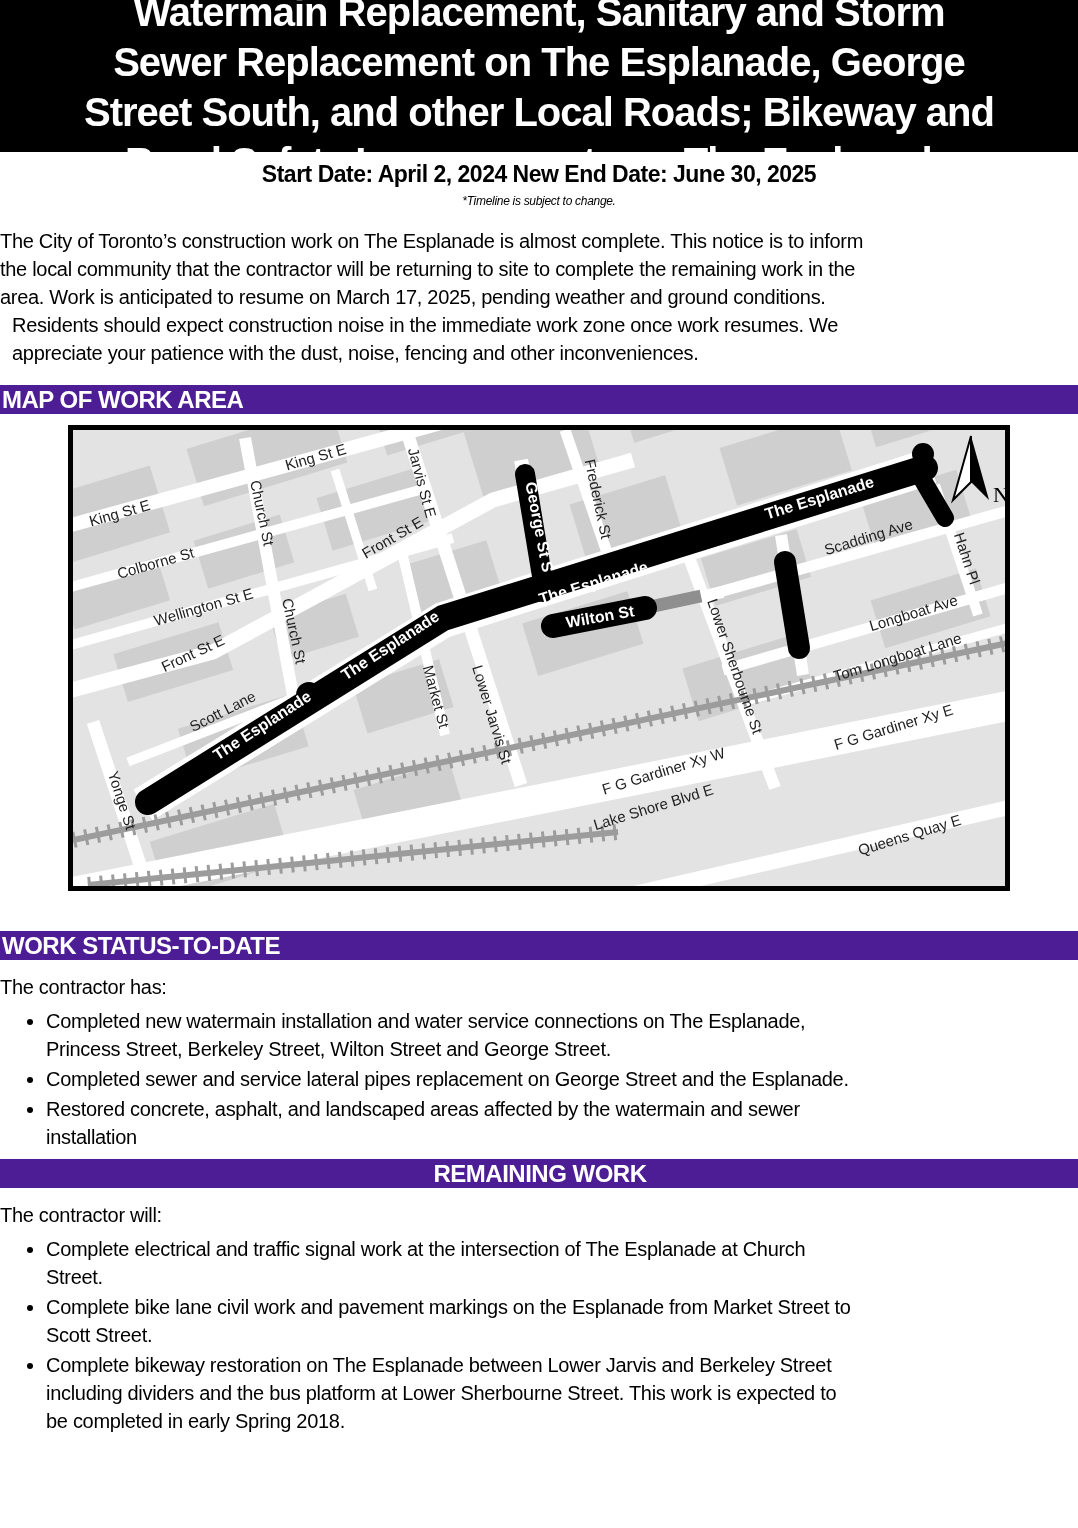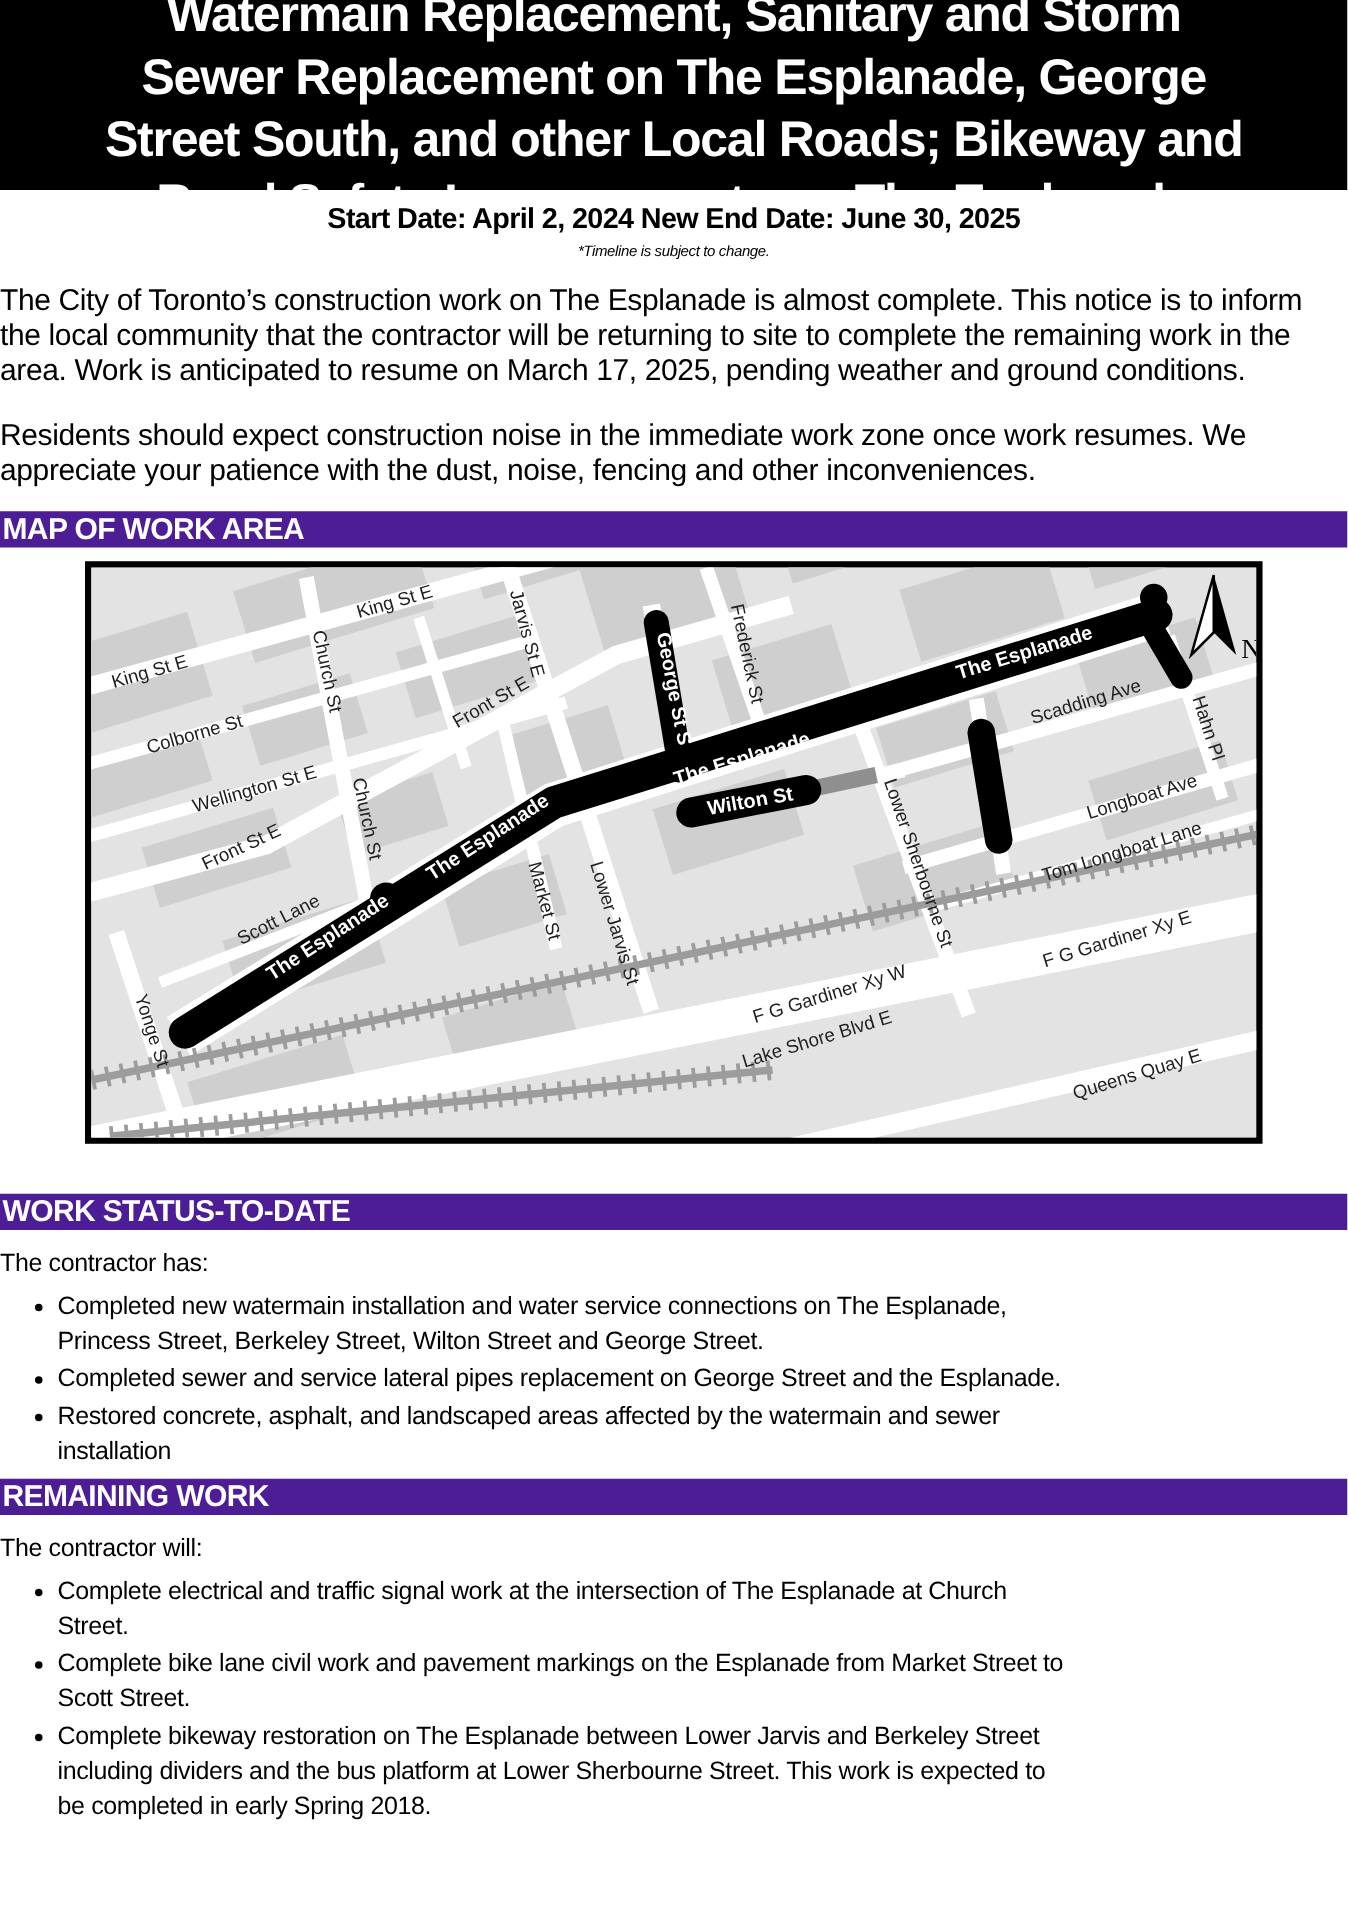--- a/index.html
+++ b/index.html
@@ -3,29 +3,29 @@
 <meta charset="utf-8">
 <style>
   html,body{margin:0;padding:0;background:#fff;color:#000;}
   body{width:1078px;height:1528px;overflow:hidden;font-family:"Liberation Sans",sans-serif;letter-spacing:-0.3px;}
   .banner{background:#000;height:152px;overflow:hidden;}
   .banner h1{margin:-13px 0 0 0;color:#fff;font-size:40px;line-height:50px;font-weight:bold;
              text-align:center;white-space:pre-line;letter-spacing:-1px;}
   .contract{ text-align:center;margin-top:8px;}
   .contract .bold-line{font-size:23px;line-height:29px;font-weight:bold;letter-spacing:-0.5px;}
   .contract .note{font-size:12px;line-height:24px;font-style:italic;}
-  p.bodytext{margin:0;font-size:24px;line-height:28px;white-space:pre-line;}
+  p.bodytext{margin:0;font-size:20px;line-height:28px;white-space:pre-line;}
   #p1{margin-top:14px;}
-  #p2{margin-top:24px;}
+  #p2{padding-left:12px;}
   .section-bar{background:#4c1d95;color:#fff;font-weight:bold;font-size:24px;line-height:29px;
                height:29px;padding-left:2px;letter-spacing:-0.5px;}
   #map-bar{margin-top:18px;}
   .map-frame{margin:11px 0 0 68px;width:932px;height:456px;border:5px solid #000;background:#e3e3e3;}
   #ws-bar{margin-top:40px;}
-  #rw-bar{margin-top:4px;}
+  #rw-bar{margin-top:4px;text-align:center;}
   p.intro{margin:13px 0 0 0;font-size:20px;line-height:28px;}
   ul.doc-list{margin:6px 0 8px 0;padding-left:46px;}
   ul.doc-list li{font-size:20px;line-height:28px;white-space:pre-line;margin:2px 0 2px 0;}
   
   .street-label{font:15px "Liberation Sans",sans-serif;fill:#1f1f1f;letter-spacing:0;}
   .road-label{font:bold 16px "Liberation Sans",sans-serif;fill:#fff;letter-spacing:0;}
   .north-n{font:22px "Liberation Serif",serif;fill:#000;}
 </style>
 </head>
 <body>

